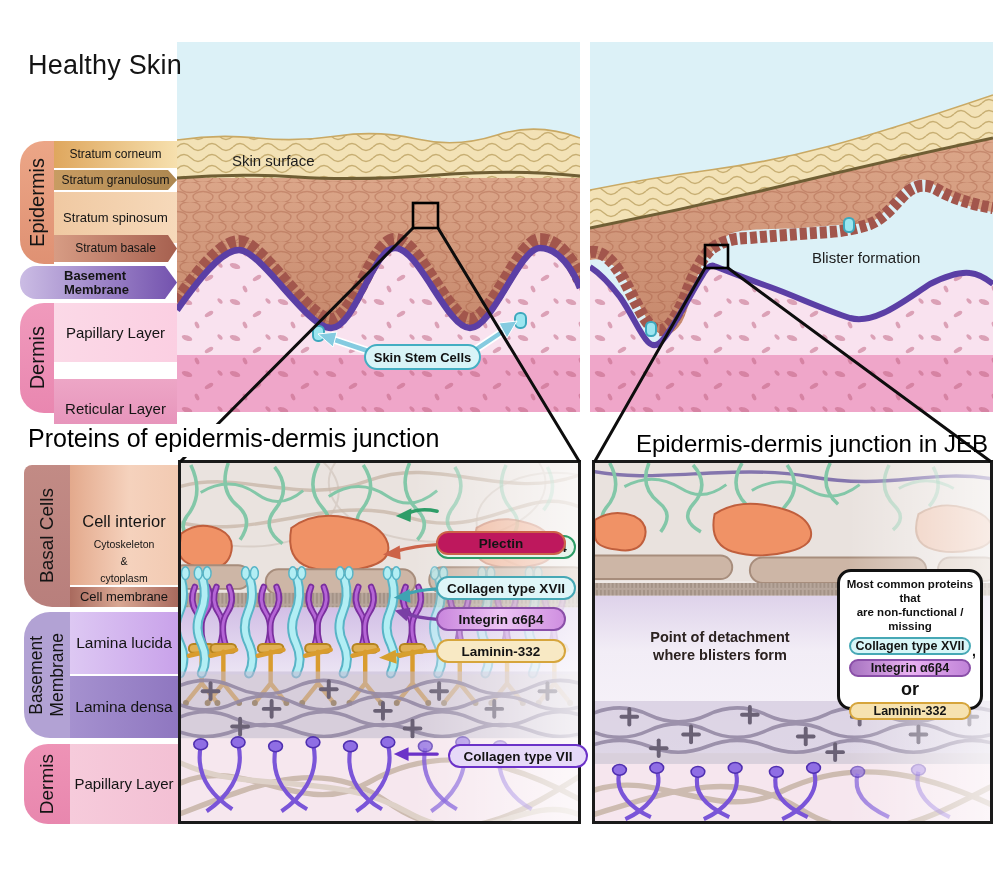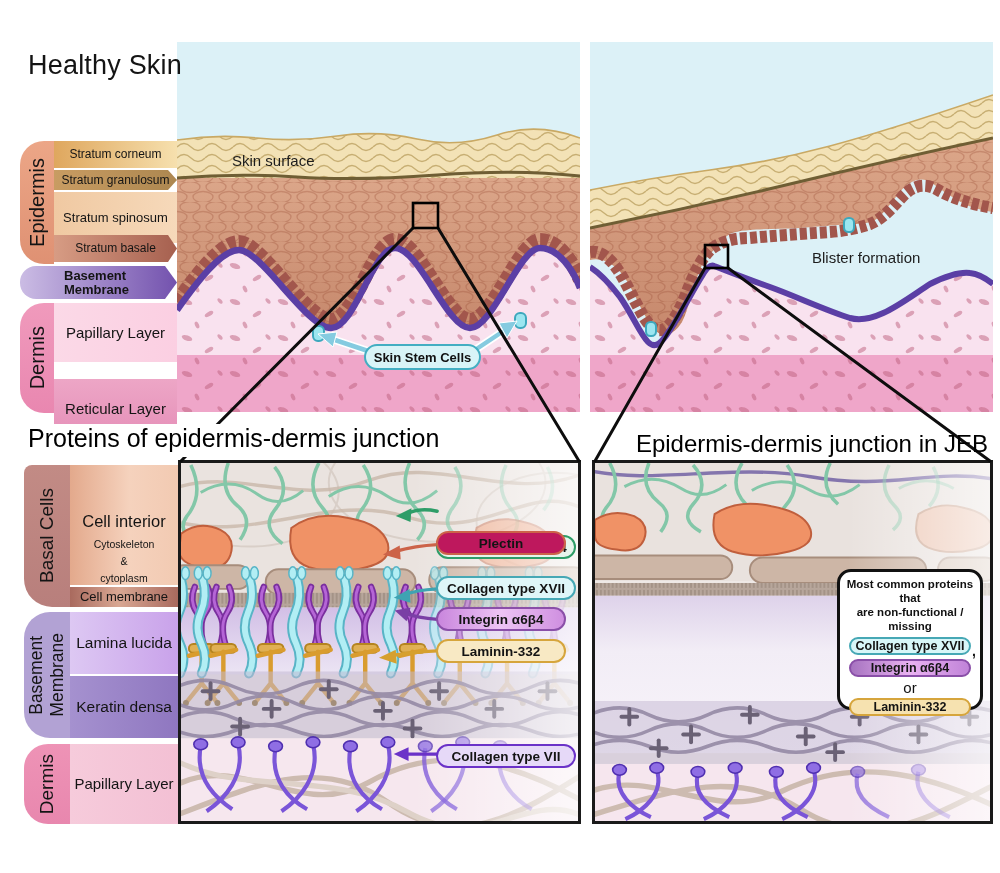--- a/index.html
+++ b/index.html
@@ -27,21 +27,21 @@
         font-weight:bold;font-size:13px;z-index:7;box-sizing:border-box;}
   
   .legend{position:absolute;left:837px;top:569px;width:146px;height:141px;background:#fff;
         border:3px solid #111;border-radius:14px;z-index:7;box-sizing:border-box;
         display:flex;flex-direction:column;align-items:center;padding-top:5px;}
   .legend .lt{font-weight:bold;font-size:11.5px;line-height:1.22;text-align:center;color:#111;}
   .lpill{position:relative;width:122px;height:21px;border:2.5px solid #333;border-radius:12px;margin-top:4px;
         display:flex;align-items:center;justify-content:center;font-weight:bold;font-size:12.5px;
         color:#141414;box-sizing:border-box;white-space:nowrap;}
   .lcomma{position:absolute;right:-7px;bottom:-6px;font-weight:bold;font-size:14px;}
-  .orword{font-weight:normal;font-size:15px;margin-top:2px;color:#111;}
+  .orword{font-weight:bold;font-size:18px;margin-top:2px;color:#111;}
   .detach{position:absolute;left:615px;top:628px;width:210px;text-align:center;font-weight:bold;
         font-size:14.5px;line-height:1.25;color:#2b2220;z-index:6;}
   #overlay{position:absolute;left:0;top:0;z-index:5;pointer-events:none;}
 </style>
 </head>
 <body>
 
 <div class="canvas">
 
   <div class="ttl" style="left:28px;top:50px;">Healthy Skin</div>
@@ -153,21 +153,21 @@
     <div style="font-size:10.5px;margin-top:9px;">Cytoskeleton</div>
     <div style="font-size:10.5px;margin-top:6px;">&amp;</div>
     <div style="font-size:10.5px;margin-top:6px;">cytoplasm</div>
   </div>
   <div class="row" style="left:70px;top:587px;width:108px;height:20px;background:linear-gradient(90deg,#a96a5e,#d8a793 45%,#a96a5e);font-size:13px;">Cell membrane</div>
   <div class="tab" style="left:24px;top:612px;width:46px;height:126px;background:#b2a2d4;border-radius:26px 0 0 26px;">
     <span class="vtext" style="font-size:17.5px;">Basement</span>
     <span class="vtext" style="font-size:17.5px;">Membrane</span>
   </div>
   <div class="row" style="left:70px;top:612px;width:108px;height:62px;background:linear-gradient(90deg,#ddc8f3,#c9a2ea);font-size:15.5px;">Lamina lucida</div>
-  <div class="row" style="left:70px;top:676px;width:108px;height:62px;background:linear-gradient(90deg,#a591cf,#8f77c0);font-size:15.5px;">Keratin densa</div>
+  <div class="row" style="left:70px;top:676px;width:108px;height:62px;background:linear-gradient(90deg,#a591cf,#8f77c0);font-size:15.5px;">Lamina densa</div>
   <div class="tab" style="left:24px;top:744px;width:46px;height:80px;background:linear-gradient(180deg,#ee93b6,#e887ae);border-radius:24px 0 0 24px;">
     <span class="vtext" style="font-size:19px;">Dermis</span>
   </div>
   <div class="row" style="left:70px;top:744px;width:108px;height:80px;background:linear-gradient(90deg,#f6cbdb,#f3c0d4);font-size:15px;">Papillary Layer</div>
 
   <div class="bpanel" style="left:178px;top:460px;width:403px;height:364px;">
     <svg width="397" height="358" viewBox="0 0 403 364" preserveAspectRatio="none">
       <defs>
         <linearGradient id="lucG" x1="0" y1="0" x2="0" y2="1">
           <stop offset="0" stop-color="#d2bfe6"></stop>
@@ -313,21 +313,21 @@
         <polygon points="216,296 231,289 231,303" fill="#6b32c8"></polygon>
       </g>
     </svg>
   </div>
 
   <div class="pill" style="left: 436px; top: 499px; width: 140px; border-color: rgb(46, 157, 104); background: rgb(231, 244, 236); margin-top: 36px;">Keratin type 5 &amp; 14</div>
   <div class="pill" style="left: 436px; top: 531px; width: 130px; border-color: rgb(204, 99, 73); background: #be185d;">Plectin</div>
   <div class="pill" style="left: 436px; top: 576px; width: 140px; border-color: rgb(70, 168, 181); background: rgb(223, 246, 248);">Collagen type XVII</div>
   <div class="pill" style="left: 436px; top: 607px; width: 130px; background: linear-gradient(90deg, rgb(201, 134, 221), rgb(237, 196, 244) 50%, rgb(207, 143, 224)); border-color: rgb(138, 79, 168);">Integrin α6β4</div>
   <div class="pill" style="left: 436px; top: 639px; width: 130px; border-color: rgb(214, 165, 60); background: rgb(248, 233, 196);">Laminin-332</div>
-  <div class="pill" style="left: 436px; top: 744px; width: 140px; border-color: rgb(107, 50, 200); background: rgb(230, 217, 248);">Collagen type VII</div>
+  <div class="pill" style="left: 448px; top: 744px; width: 140px; border-color: rgb(107, 50, 200); background: rgb(230, 217, 248);">Collagen type VII</div>
 
   <div class="bpanel" style="left:592px;top:460px;width:401px;height:364px;">
     <svg width="395" height="358" viewBox="0 0 403 364" preserveAspectRatio="none">
       <defs>
         <linearGradient id="blisterG" x1="0" y1="0" x2="0" y2="1">
           <stop offset="0" stop-color="#ded2ea"></stop>
             <stop offset=".35" stop-color="#f2edf6"></stop>
             <stop offset="1" stop-color="#f8f4fa"></stop>
         </linearGradient>
         <linearGradient id="fadeW2" x1="0" y1="0" x2="1" y2="0">
@@ -404,20 +404,24 @@
           <ellipse cx="185" cy="314" rx="7" ry="5.5"></ellipse>
             <ellipse cx="223" cy="310" rx="7" ry="5.5"></ellipse>
           <ellipse cx="268" cy="314" rx="7" ry="5.5" opacity=".7"></ellipse>
             <ellipse cx="330" cy="312" rx="7" ry="5.5" opacity=".5"></ellipse>
         </g>
       </g>
       <rect x="258" y="0" width="145" height="364" fill="url(#fadeW2)"></rect>
     </svg>
   </div>
 
+  <div class="detach">
+    <span>Point of detachment</span><br>
+    <span>where blisters form</span>
+  </div>
 
   <div class="legend">
     <div class="lt">
       <span>Most common proteins that</span><br>
       <span>are non-functional / missing</span>
     </div>
     <div class="lpill" style="border-color: rgb(70, 168, 181); background: rgb(216, 246, 248);">
       <span>Collagen type XVII</span>
       <span class="lcomma">,</span>
     </div>

